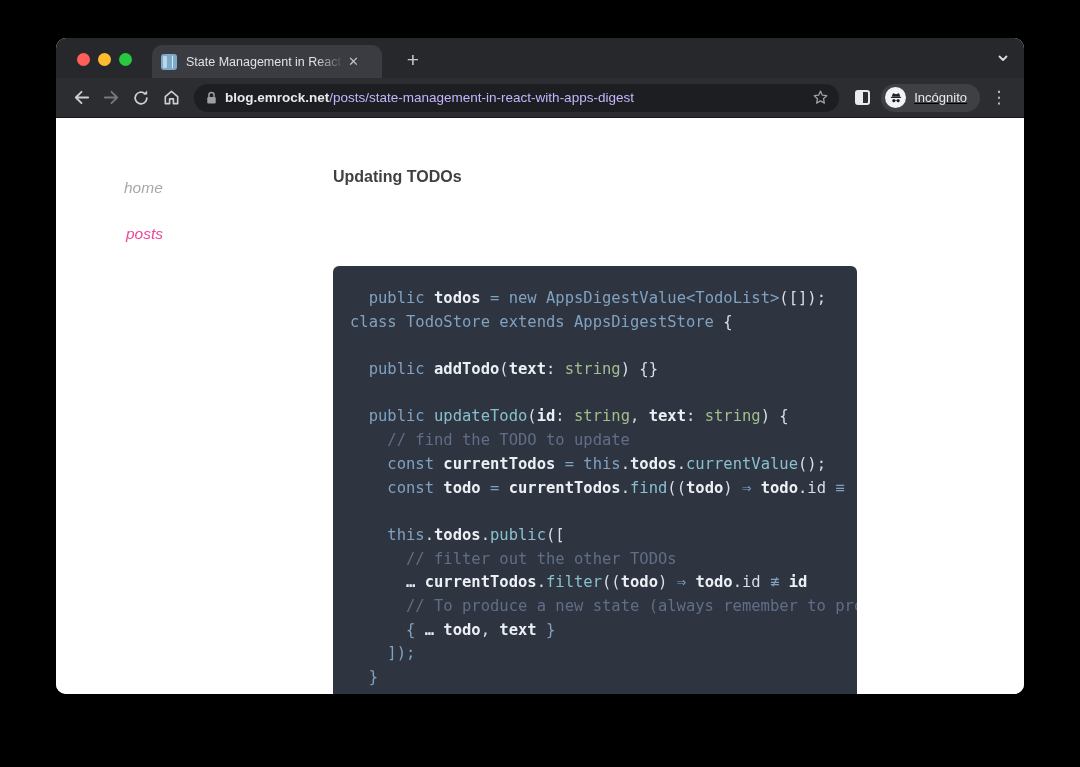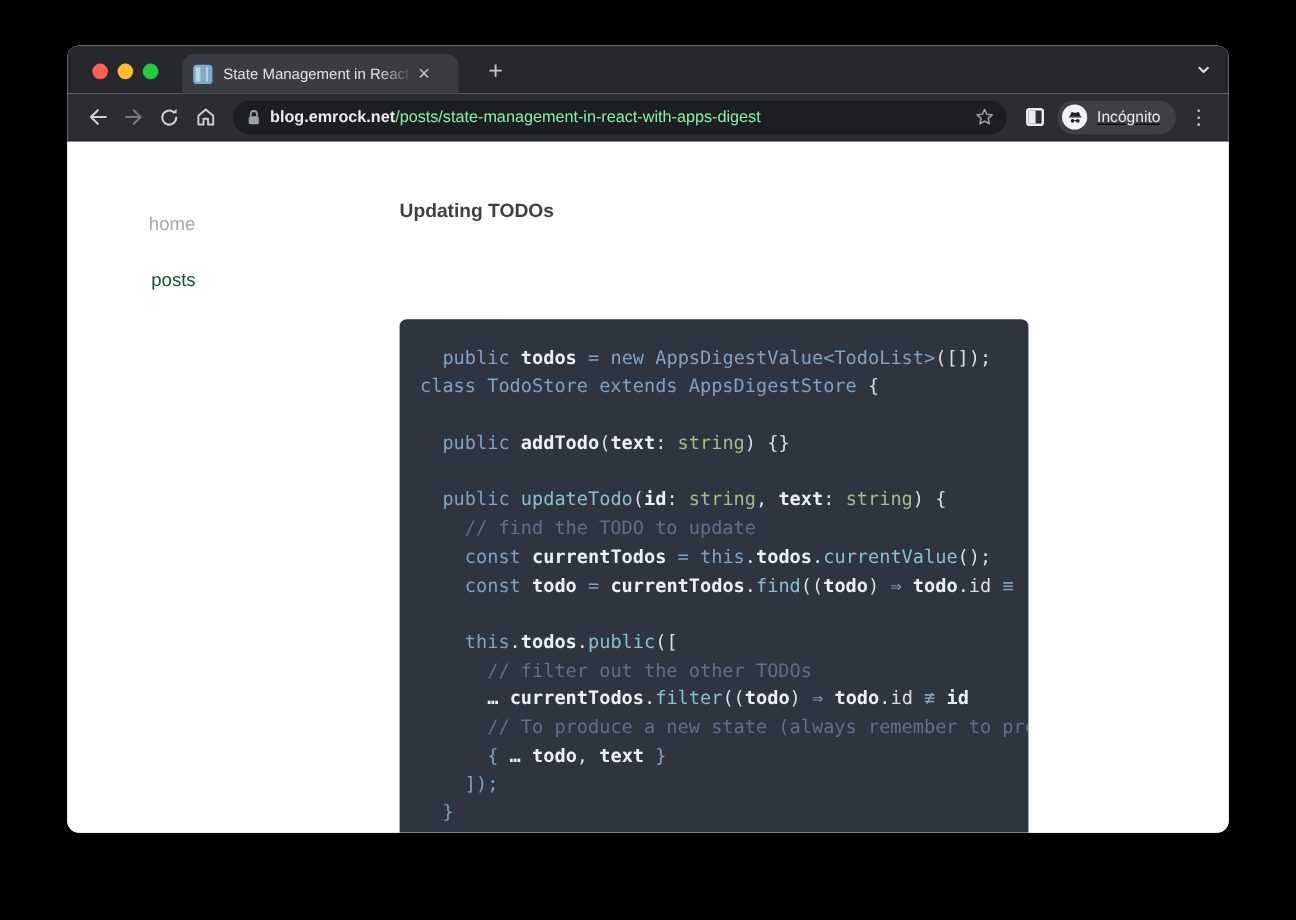--- a/index.html
+++ b/index.html
@@ -37,38 +37,38 @@
 
   
   .toolbar { position:relative; height:40px; background:#2c2d31; display:flex;
              align-items:center; padding:0 10px; border-bottom:1px solid #17181a; }
   .tbtn { width:30px; height:30px; display:flex; align-items:center;
           justify-content:center; flex:0 0 30px; }
   .omnibox { flex:1; height:28px; margin:0 8px; background:#1d1e22; border-radius:14px;
              display:flex; align-items:center; padding:0 10px 0 12px; min-width:0; }
   .url { font-size:13.5px; white-space:nowrap; overflow:hidden; margin-left:8px; flex:1; }
   .url .domain { color:#e8eaed; font-weight:bold;margin-top:29px; }
-  .url .path { color:#86efac; }
+  .url .path { color:#c4b5fd; }
   .sidepanel-icon { width:15px; height:15px; border:2px solid #e8eaed; border-radius:3px;
              position:relative; }
   .sidepanel-icon::before { content:""; position:absolute; left:0; top:0; bottom:0;
              width:6px; background:#e8eaed; }
   .incog { height:28px; border-radius:14px; background:var(--ui-incog); display:flex;
            align-items:center; padding:0 13px 0 4px; gap:8px; margin:0 4px;text-decoration:underline; }
   .incog-circle { width:21px; height:21px; border-radius:50%; background:#f1f3f4;
            display:flex; align-items:center; justify-content:center; }
   .incog-label { font-size:13px; color:#e8eaed; }
   .dots { color:#c6c8cc; font-size:17px; letter-spacing:0; width:22px; text-align:center; }
 
   
   .page { position:absolute; top:80px; left:0; right:0; bottom:0; background:#fff;
           overflow:hidden; }
-  .nav-link { position:absolute; font-size:15.5px; cursor:default; }
+  .nav-link { position:absolute; font-size:15.5px; cursor:default;font-style:italic; }
   .nav-home { left:68px; top:61px; color:#a6a8ab; }
-  .nav-posts { left:70px; top:107px; color:#14532d; }
+  .nav-posts { left:70px; top:107px; color:#ec4899; }
 
   .article-heading { position:absolute; left:277px; top:18px; font-size:16px;
           font-weight:700; color:#404040;margin-top:32px; }
   .article-para { position:absolute; left:277px; top:65px; width:508px;
           font-size:15.5px; line-height:24px; color:#3a3f46; }
   .inline-code { font-family:"DejaVu Sans Mono", monospace; font-size:12px;
           background:#f0f1f2; color:#474d56; padding:2px 5px; border-radius:3px; }
 
   .code-block { position:absolute; left:277px; top:148px; width:524px; height:470px;
           background:var(--ui-code_bg); border-radius:6px; padding:21px 0 0 17px;

